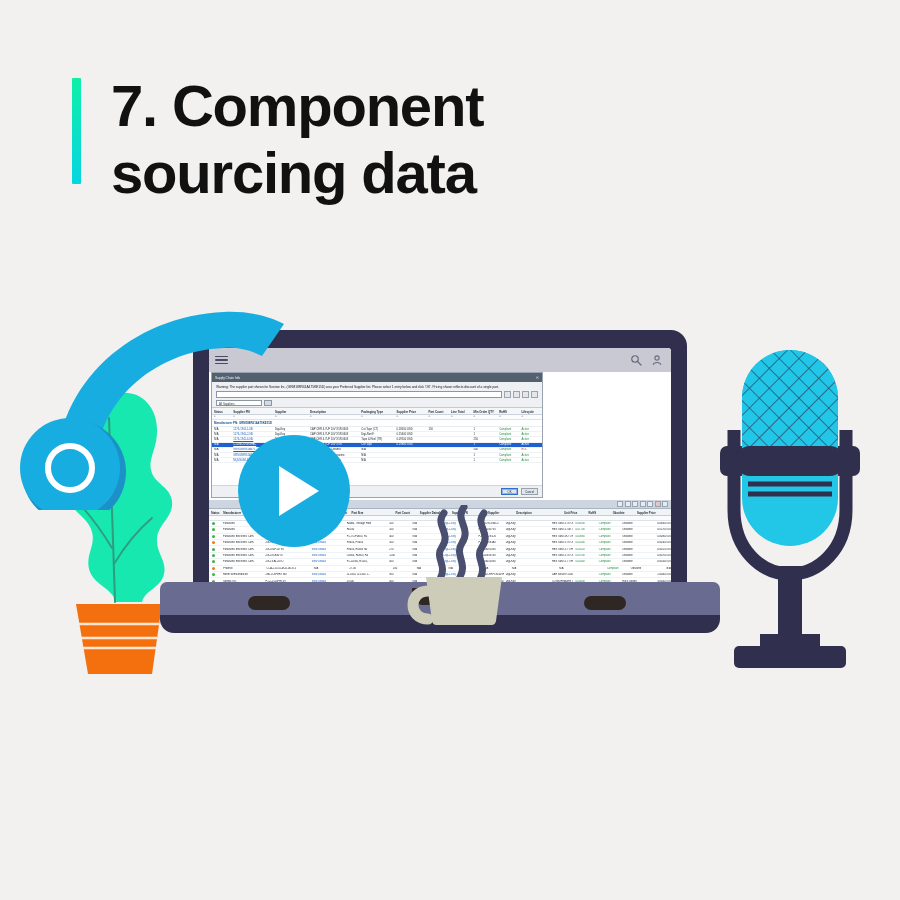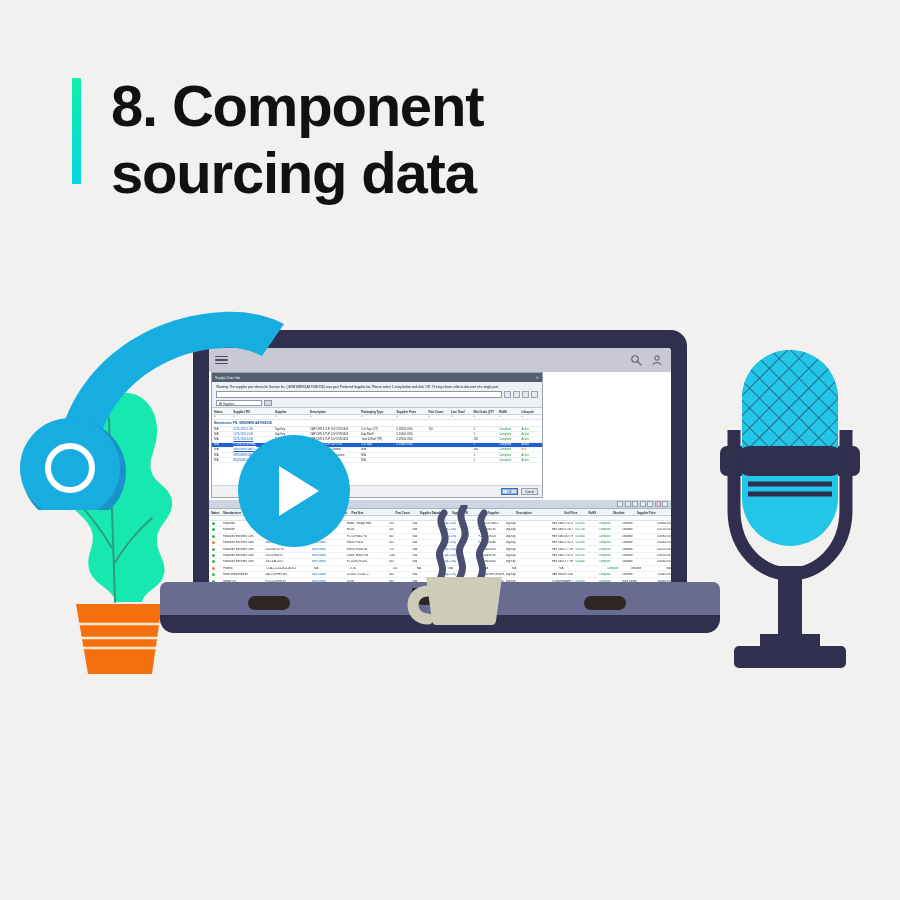--- a/index.html
+++ b/index.html
@@ -176,21 +176,21 @@
   #mug{ position:absolute; left:406px; top:215px; width:110px; height:120px; }
 
   
   #microphone{ position:absolute; left:700px; top:48px; width:180px; height:336px; }
 </style>
 </head>
 <body>
 
 <div id="title-block">
   <div id="accent-bar"></div>
-  <div id="title-text">8. Component
+  <div id="title-text">7. Component
 sourcing data</div>
 </div>
 
 <div id="scene">
 
   <div id="plant">
     <svg width="160" height="290" viewBox="0 0 160 290">
       <path d="M73 6 C96 0 114 16 115 40 C116 60 106 70 109 82 C112 96 128 98 130 113 C132 129 116 136 115 150 C114 166 125 172 122 186 C119 200 103 202 100 214 L74 214 C70 200 54 198 48 184 C42 168 54 158 50 144 C46 128 28 124 26 108 C24 90 40 84 38 70 C36 54 24 48 27 32 C30 14 52 11 73 6 Z" fill="#17e8b0"></path>
       <path d="M73 214 C71 170 70 120 67 30" stroke="#2f9c7e" stroke-width="2" fill="none" stroke-linecap="round"></path>
       <path d="M70 160 C58 140 44 122 30 108" stroke="#2f9c7e" stroke-width="1.8" fill="none" stroke-linecap="round"></path>

